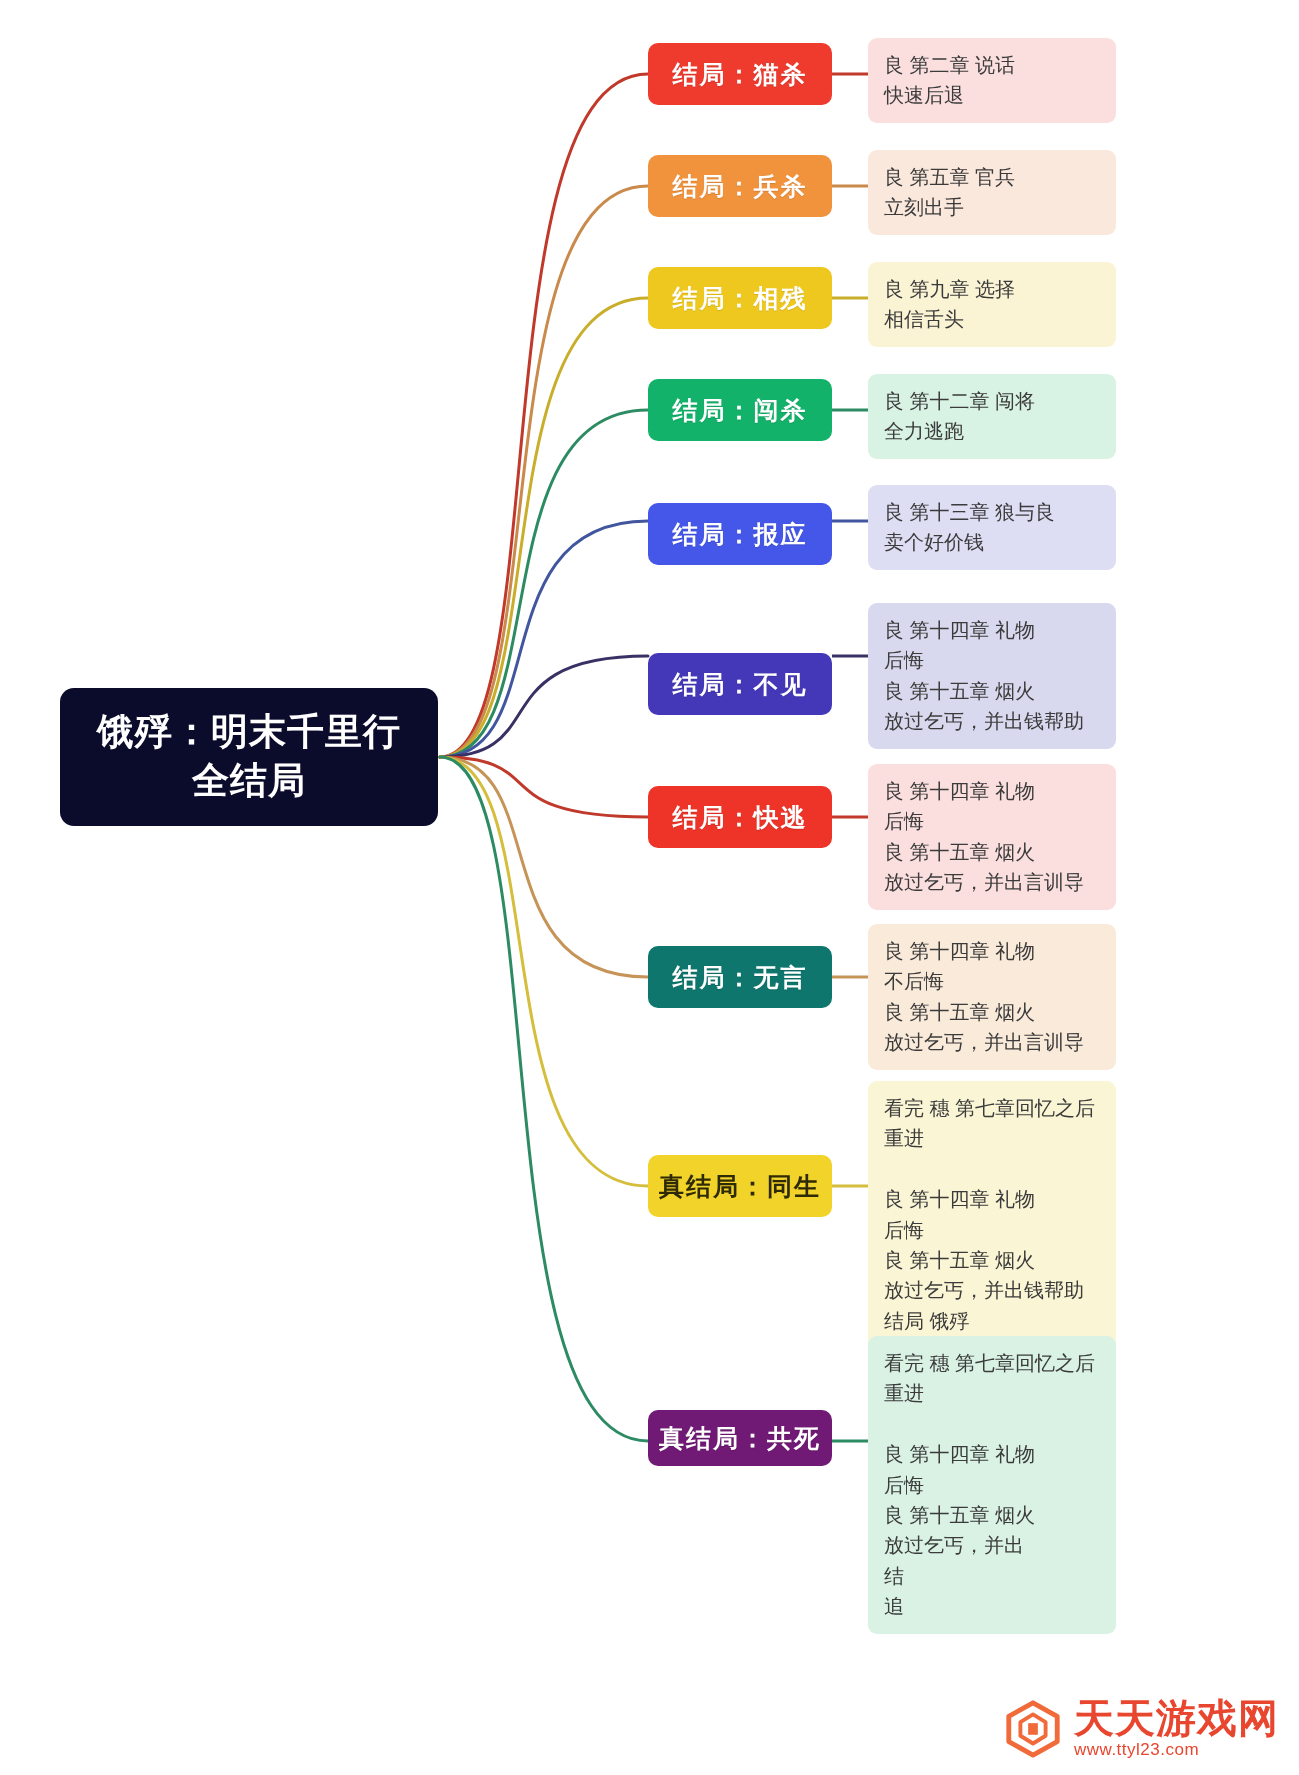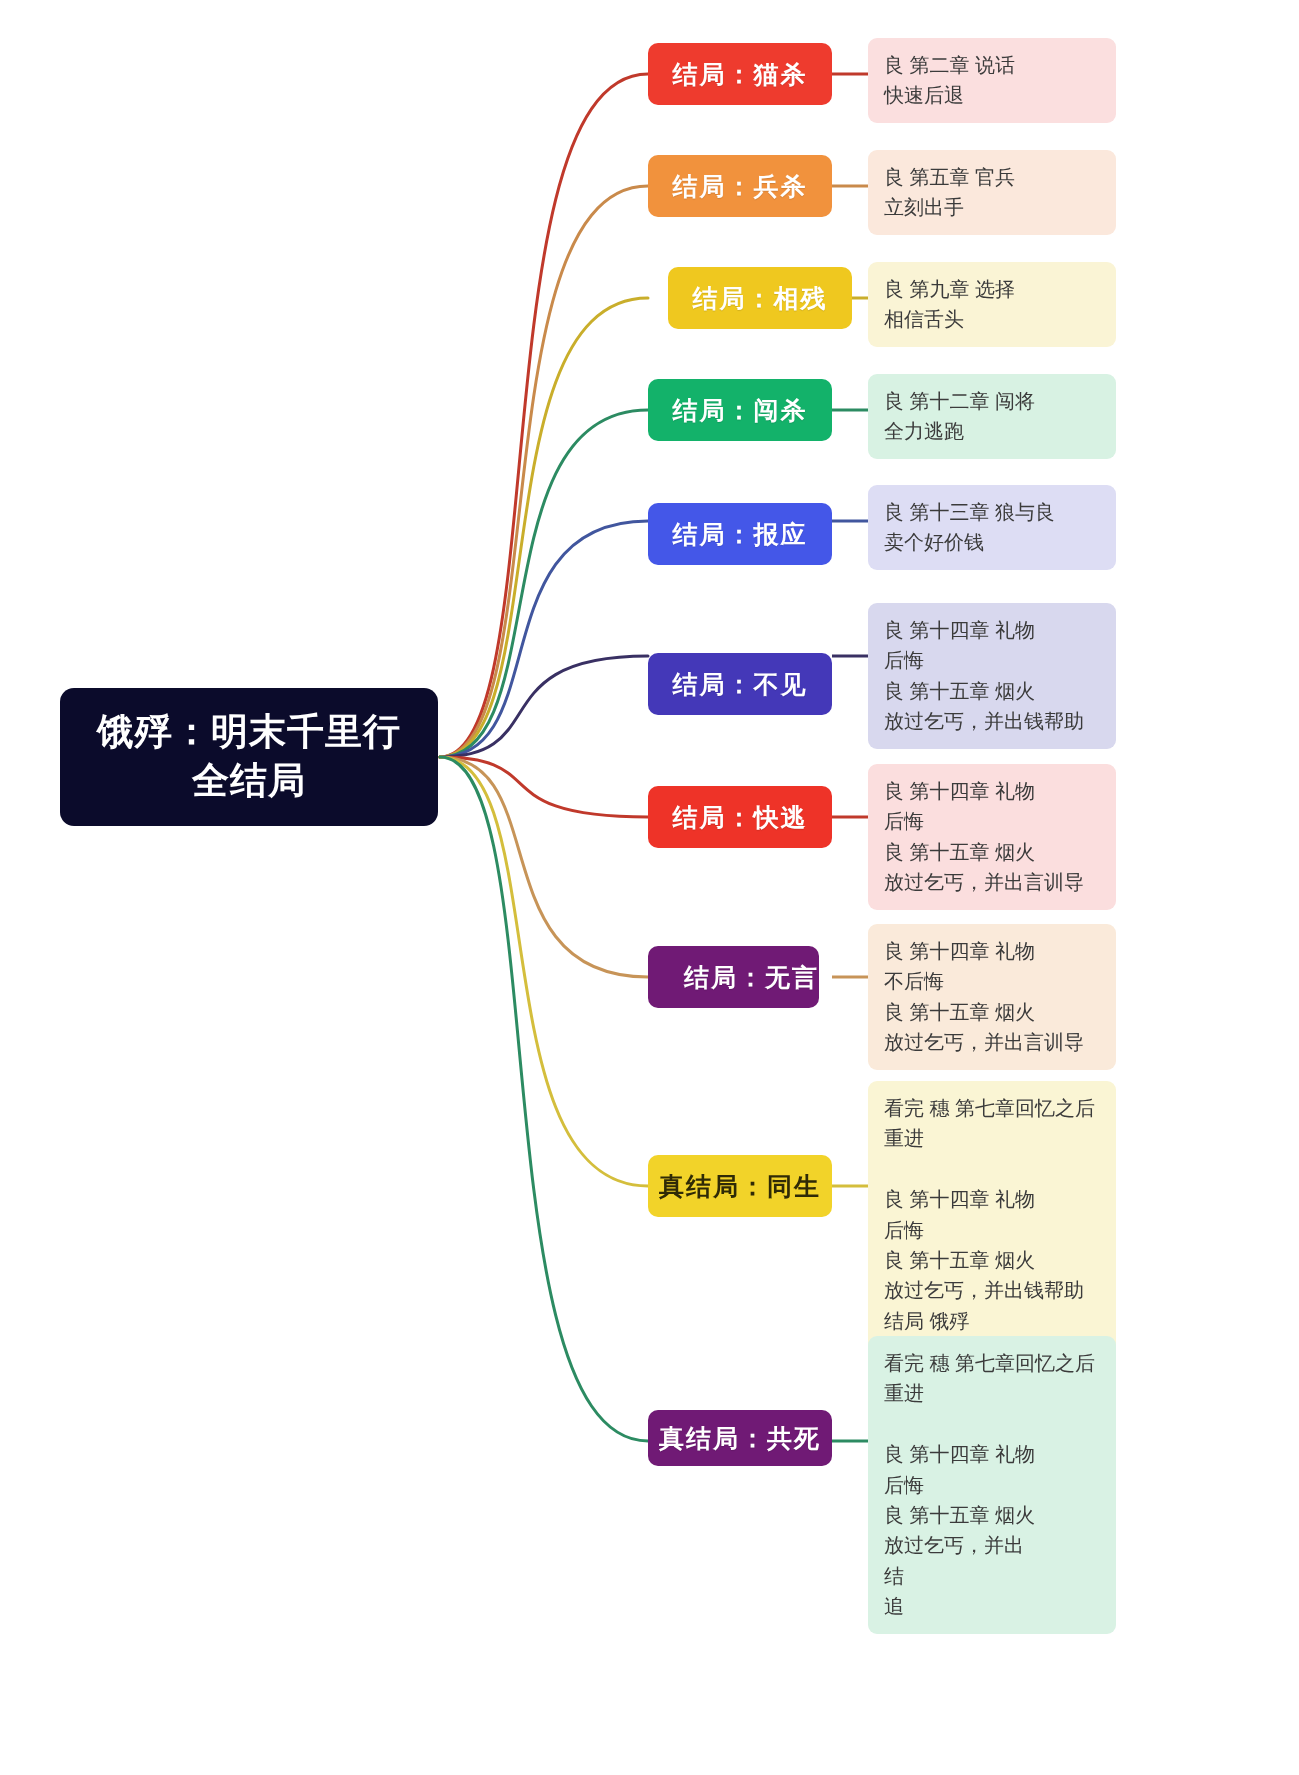--- a/index.html
+++ b/index.html
@@ -155,21 +155,21 @@
       <div class="ending" style="left: 648px; top: 43px; width: 184px; height: 62px; background: rgb(238, 59, 46); color: rgb(255, 255, 255);">
         <span>结局：猫杀</span>
       </div>
       <div class="desc" style="left: 868px; top: 38px; width: 248px; min-height: 74px; background: rgb(251, 223, 223);">良 第二章 说话
 快速后退</div>
       <div class="ending" style="left: 648px; top: 155px; width: 184px; height: 62px; background: rgb(241, 146, 61); color: rgb(255, 255, 255);">
         <span>结局：兵杀</span>
       </div>
       <div class="desc" style="left: 868px; top: 150px; width: 248px; min-height: 74px; background: rgb(251, 232, 220);">良 第五章 官兵
 立刻出手</div>
-      <div class="ending" style="left: 648px; top: 267px; width: 184px; height: 62px; background: rgb(239, 200, 31); color: rgb(255, 255, 255); margin-left: 20px;">
+      <div class="ending" style="left: 648px; top: 267px; width: 184px; height: 62px; background: rgb(239, 200, 31); color: rgb(255, 255, 255);">
         <span>结局：相残</span>
       </div>
       <div class="desc" style="left: 868px; top: 262px; width: 248px; min-height: 74px; background: rgb(250, 244, 213);">良 第九章 选择
 相信舌头</div>
       <div class="ending" style="left: 648px; top: 379px; width: 184px; height: 62px; background: rgb(19, 178, 106); color: rgb(255, 255, 255);">
         <span>结局：闯杀</span>
       </div>
       <div class="desc" style="left: 868px; top: 374px; width: 248px; min-height: 74px; background: rgb(216, 242, 227);">良 第十二章 闯将
 全力逃跑</div>
       <div class="ending" style="left: 648px; top: 490px; width: 184px; height: 62px; background: rgb(68, 87, 232); color: rgb(255, 255, 255); margin-top: 13px;">
@@ -184,21 +184,21 @@
 后悔
 良 第十五章 烟火
 放过乞丐，并出钱帮助</div>
       <div class="ending" style="left: 648px; top: 786px; width: 184px; height: 62px; background: rgb(238, 51, 40); color: rgb(255, 255, 255);">
         <span>结局：快逃</span>
       </div>
       <div class="desc" style="left: 868px; top: 764px; width: 248px; min-height: 107px; background: rgb(251, 222, 222);">良 第十四章 礼物
 后悔
 良 第十五章 烟火
 放过乞丐，并出言训导</div>
-      <div class="ending" style="left: 648px; top: 946px; width: 171px; height: 62px; background: #701a75; color: rgb(255, 255, 255); justify-content: flex-end;">
+      <div class="ending" style="left: 648px; top: 946px; width: 184px; height: 62px; background: #0f766e; color: rgb(255, 255, 255);">
         <span>结局：无言</span>
       </div>
       <div class="desc" style="left: 868px; top: 924px; width: 248px; min-height: 107px; background: rgb(250, 234, 218);">良 第十四章 礼物
 不后悔
 良 第十五章 烟火
 放过乞丐，并出言训导</div>
       <div class="ending dark-text" style="left: 648px; top: 1155px; width: 184px; height: 62px; background: rgb(242, 211, 41); color: rgb(47, 42, 6);">
         <span>真结局：同生</span>
       </div>
       <div class="desc" style="left: 868px; top: 1081px; width: 248px; min-height: 211px; background: rgb(250, 245, 212);">看完 穗 第七章回忆之后重进
@@ -215,14 +215,27 @@
       <div class="desc" style="left: 868px; top: 1336px; width: 248px; min-height: 211px; background: rgb(217, 242, 228);">看完 穗 第七章回忆之后重进
 
 良 第十四章 礼物
 后悔
 良 第十五章 烟火
 放过乞丐，并出
 结
 追</div>
     </div>
 
+  <div class="watermark">
+    <div class="wm-logo">
+      <svg viewBox="0 0 64 64" width="62" height="62">
+        <polygon points="32,6 57,20 57,46 32,60 7,46 7,20" fill="none" stroke="#F06A3A" stroke-width="5" stroke-linejoin="round"></polygon>
+        <polygon points="32,18 45,26 45,40 32,48 19,40 19,26" fill="none" stroke="#F06A3A" stroke-width="4" stroke-linejoin="round"></polygon>
+        <rect x="27" y="27" width="10" height="12" fill="#F06A3A"></rect>
+      </svg>
+    </div>
+    <div class="wm-text">
+      <span class="wm-title">天天游戏网</span>
+      <span class="wm-url">www.ttyl23.com</span>
+    </div>
+  </div>
 
 </div>
 
 </body></html>

